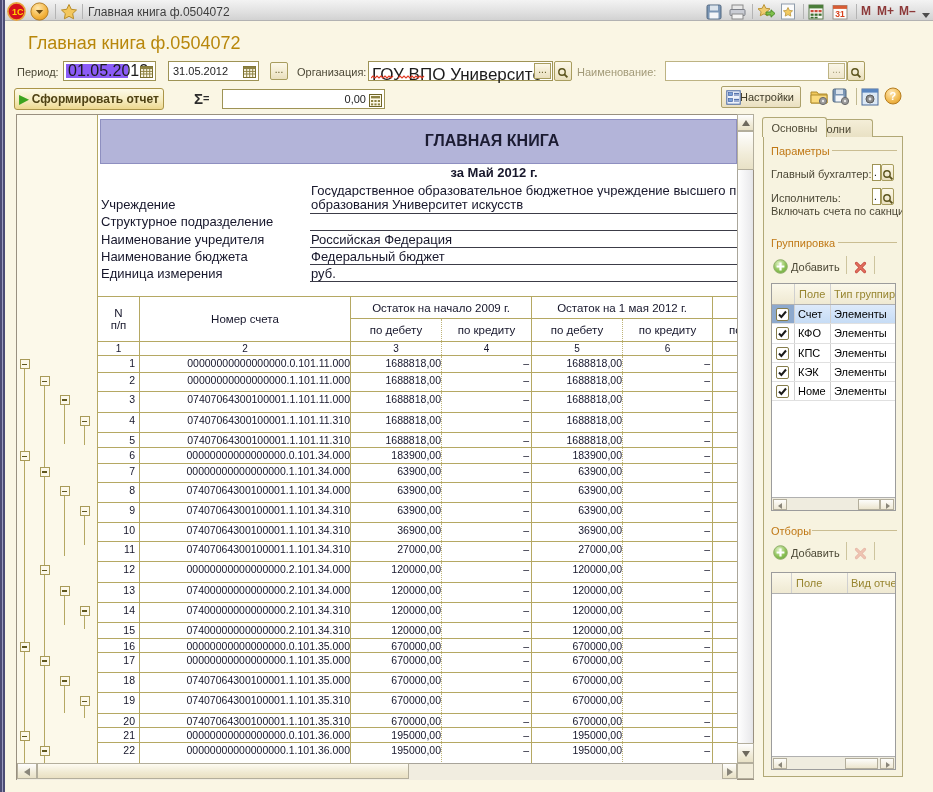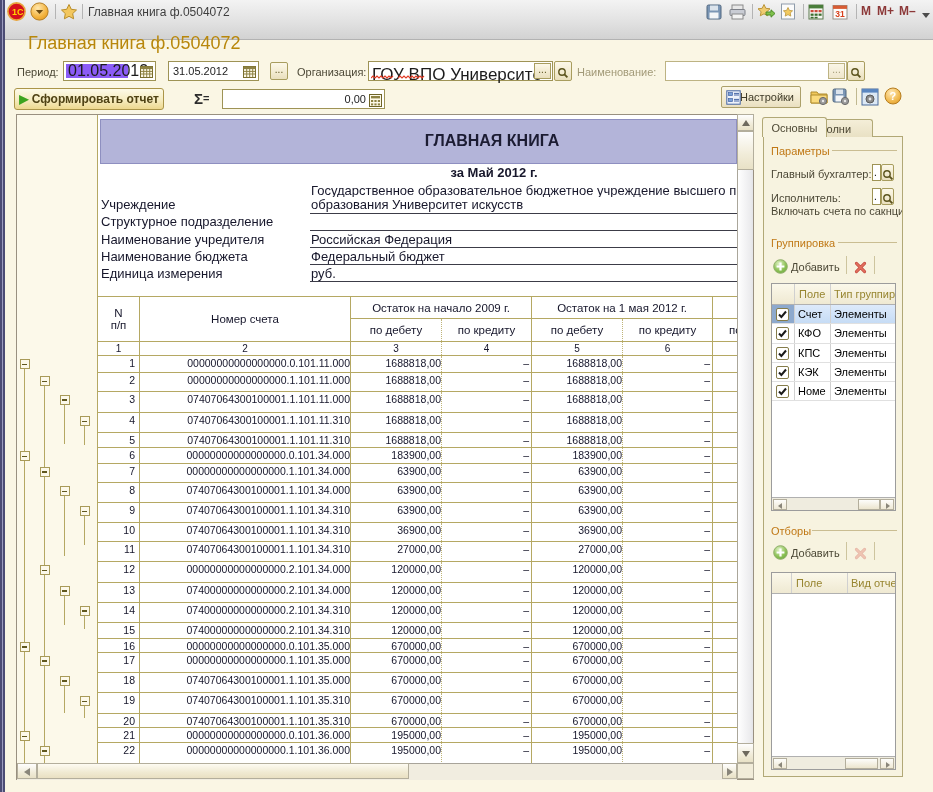--- a/index.html
+++ b/index.html
@@ -1,20 +1,20 @@
 <!DOCTYPE html>
 <html><head><meta charset="utf-8">
 <style>
 * { margin:0; padding:0; box-sizing:border-box; }
 html,body { width:933px; height:792px; overflow:hidden; }
 body { font-family:"Liberation Sans", sans-serif; background:#faf6e4; position:relative;
        -webkit-font-smoothing:antialiased; }
 .abs { position:absolute; }
 
-#tb { left:0; top:0; width:933px; height:40px;
+#tb { left:0; top:0; width:933px; height:21px;
       background:linear-gradient(#f3f3f3,#e2e2e2 55%,#d2d2d2); border-bottom:1px solid #b2b2b2; }
 .tsep { position:absolute; top:4px; width:1px; height:15px; background:#b4b4b4; }
 #tbtitle { position:absolute; left:88px; top:5px; font-size:12px; color:#3e3e3e; }
 .mbtn { position:absolute; top:4px; font-size:12px; font-weight:bold; color:#8c3838; }
 
 #ledge1,#ledge2 { top:0; width:2px; height:792px; background:#4c4c74; }
 #ledge1 { left:0; } #ledge2 { left:3px; }
 #ledgem { left:2px; top:0; width:1px; height:792px; background:#9c9cc0; }
 
 #h1 { left:28px; top:33px; font-size:18px; color:#b8870b; }

